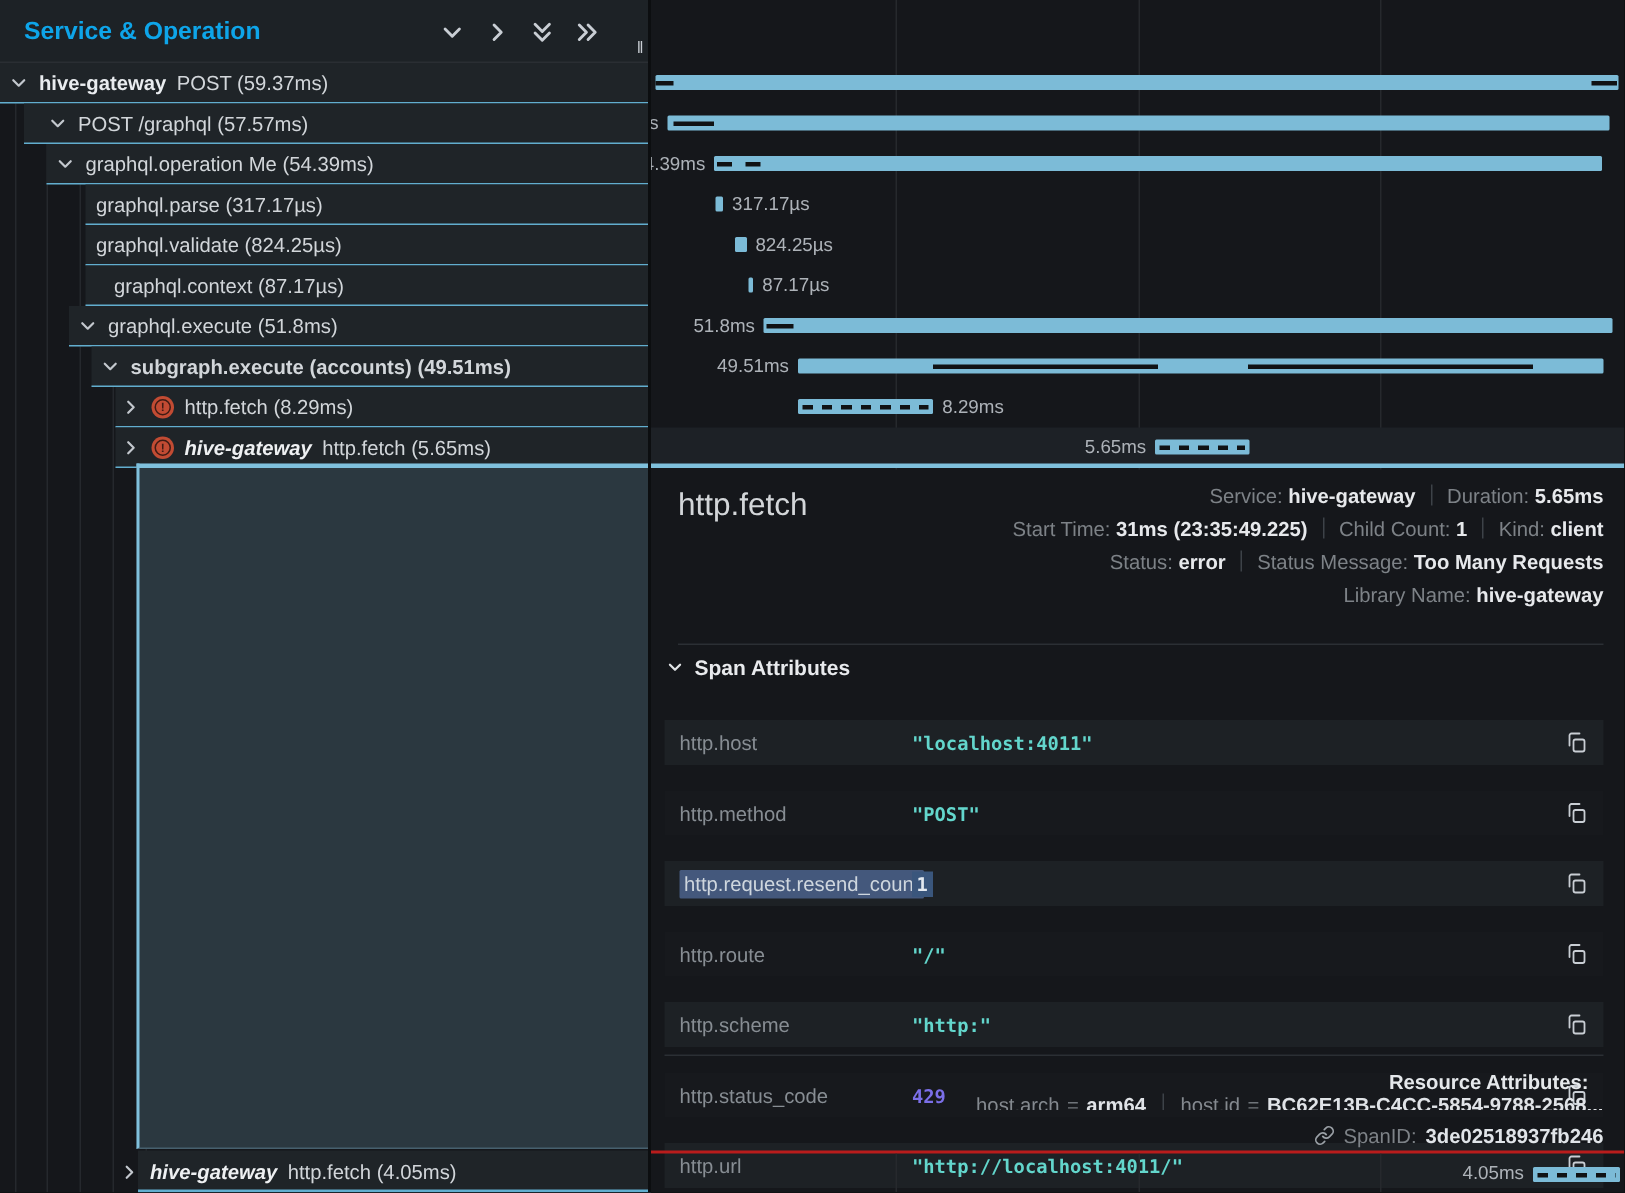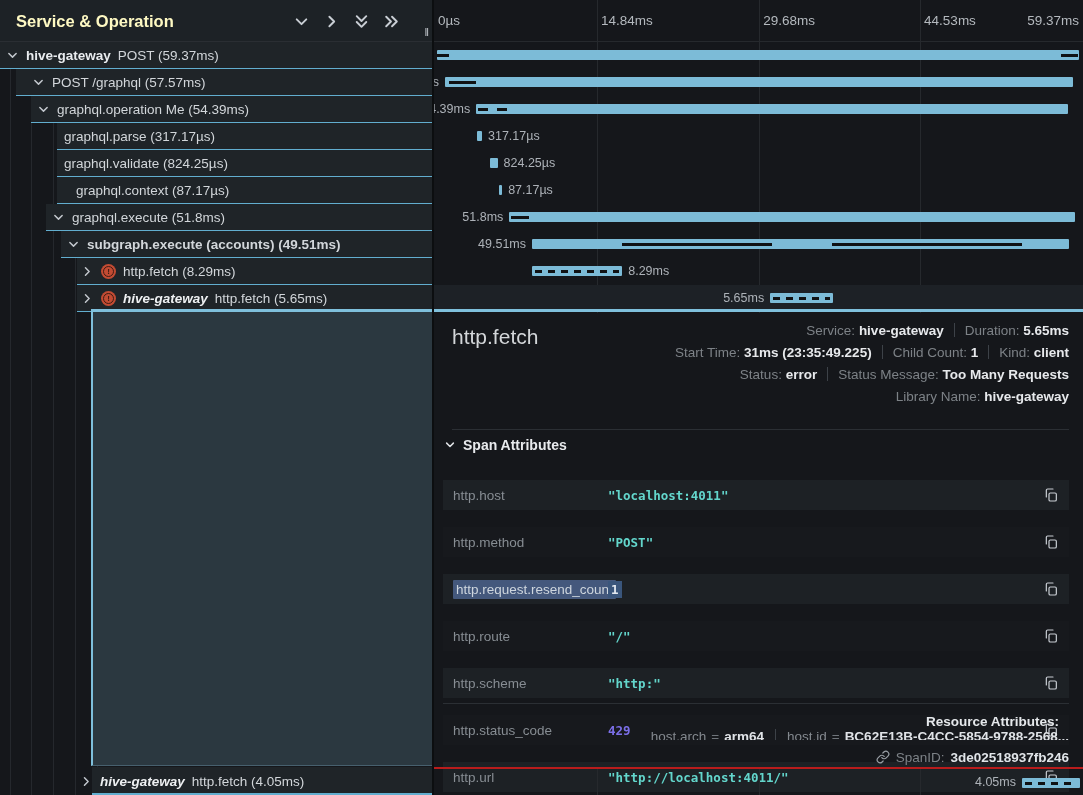--- a/index.html
+++ b/index.html
@@ -4,21 +4,21 @@
 <style>
   html,body{margin:0;padding:0;background:#0d0f11;}
   *{box-sizing:border-box;}
   #app{position:relative;width:1083px;height:795px;background:#15171b;
        font-family:"Liberation Sans",sans-serif;overflow:hidden;color:#d2d6da;}
 
   
   #tree-panel{position:absolute;left:0;top:0;width:434px;height:795px;overflow:hidden;}
   #tree-header{position:absolute;left:0;top:0;width:434px;height:42px;background:#1d2226;
                border-bottom:1px solid #2a2e33;}
-  #tree-title{position:absolute;left:16px;top:0;line-height:42px;font-size:16.5px;font-weight:700;color:#fef9c3;}
+  #tree-title{position:absolute;left:16px;top:0;line-height:42px;font-size:16.5px;font-weight:700;color:#0ea5e9;}
   #tree-header-icons{position:absolute;right:34px;top:0;height:42px;display:flex;align-items:center;gap:13px;}
   .hicon{width:17px;height:17px;cursor:pointer;display:block;}
   .hicon svg{display:block;}
   #divider-handle{position:absolute;right:4px;top:26px;font-size:11px;color:#c9ced4;letter-spacing:1px;}
   .guide{position:absolute;width:1px;background:#25282d;}
 
   .tree-row{position:absolute;left:0;width:434px;height:27px;cursor:pointer;}
   .tree-row .rowbg{position:absolute;top:0;bottom:0;right:0;background:#1f2428;border-bottom:1px solid #62aecf;}
   .tree-row .rowcontent{position:absolute;top:0;bottom:0;left:0;right:0;display:flex;align-items:center;
                         gap:7px;font-size:13.5px;color:#d2d6da;white-space:nowrap;}
@@ -237,27 +237,20 @@
     </div>
   </div>
 
   <div id="timeline-panel">
     <div id="panel-divider"></div>
     <div id="grid-lines">
         <div class="vline" style="left: 25.1%; top: 0px; height: 313px;"></div>
         <div class="vline" style="left: 50.1%; top: 0px; height: 313px;"></div>
         <div class="vline" style="left: 74.9%; top: 0px; height: 313px;"></div>
       </div>
-    <div id="timeline-axis">
-        <span class="tick" style="left: calc(0% + 4px);">0µs</span>
-        <span class="tick" style="left: calc(25.1% + 4px);">14.84ms</span>
-        <span class="tick" style="left: calc(50.1% + 4px);">29.68ms</span>
-        <span class="tick" style="left: calc(74.9% + 4px);">44.53ms</span>
-        <span class="tick" style="right: 4px;">59.37ms</span>
-      </div>
     <div id="timeline-rows">
         <div class="tl-row" style="top: 42px;">
           <div class="bar" style="left: 0.4%; width: 99%;"></div>
           <div class="mark" style="left: 0.4%; width: 1.9%;"></div>
           <div class="mark" style="left: 96.6%; width: 2.6%;"></div>
         </div>
         <div class="tl-row" style="top: 69px;">
           <div class="bar" style="left: 1.7%; width: 96.8%;"></div>
           <div class="mark" style="left: 2.3%; width: 4.2%;"></div>
           <span class="bar-label left" style="left: calc(1.7% - 156px);">57.57ms</span>

